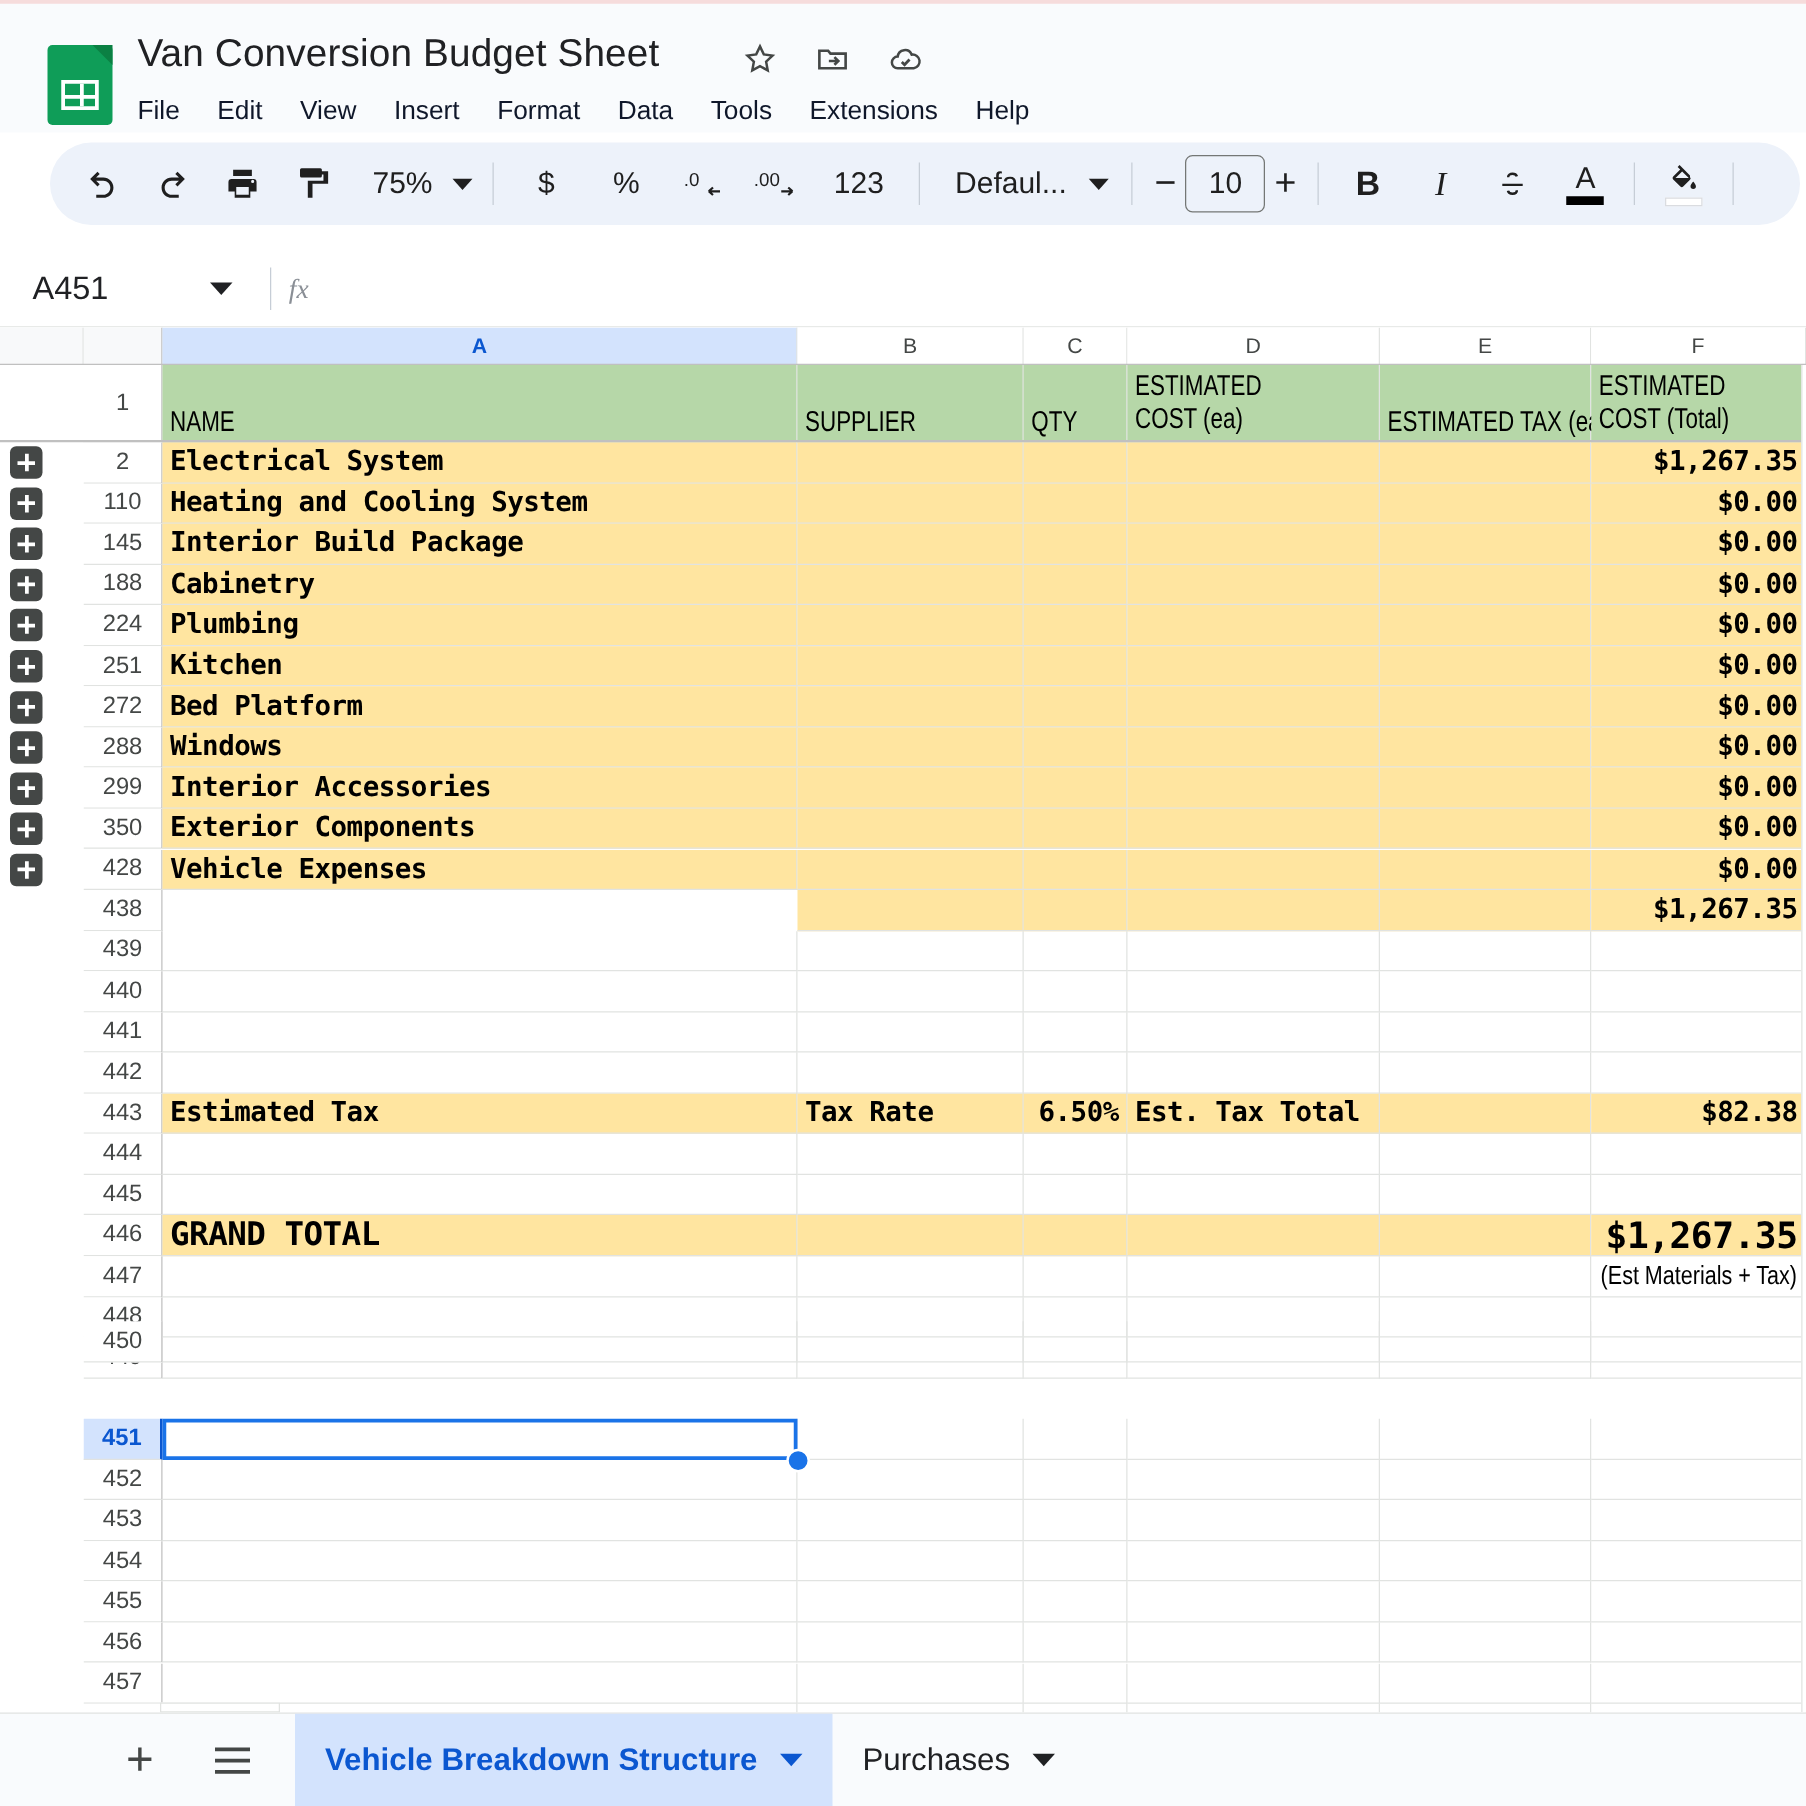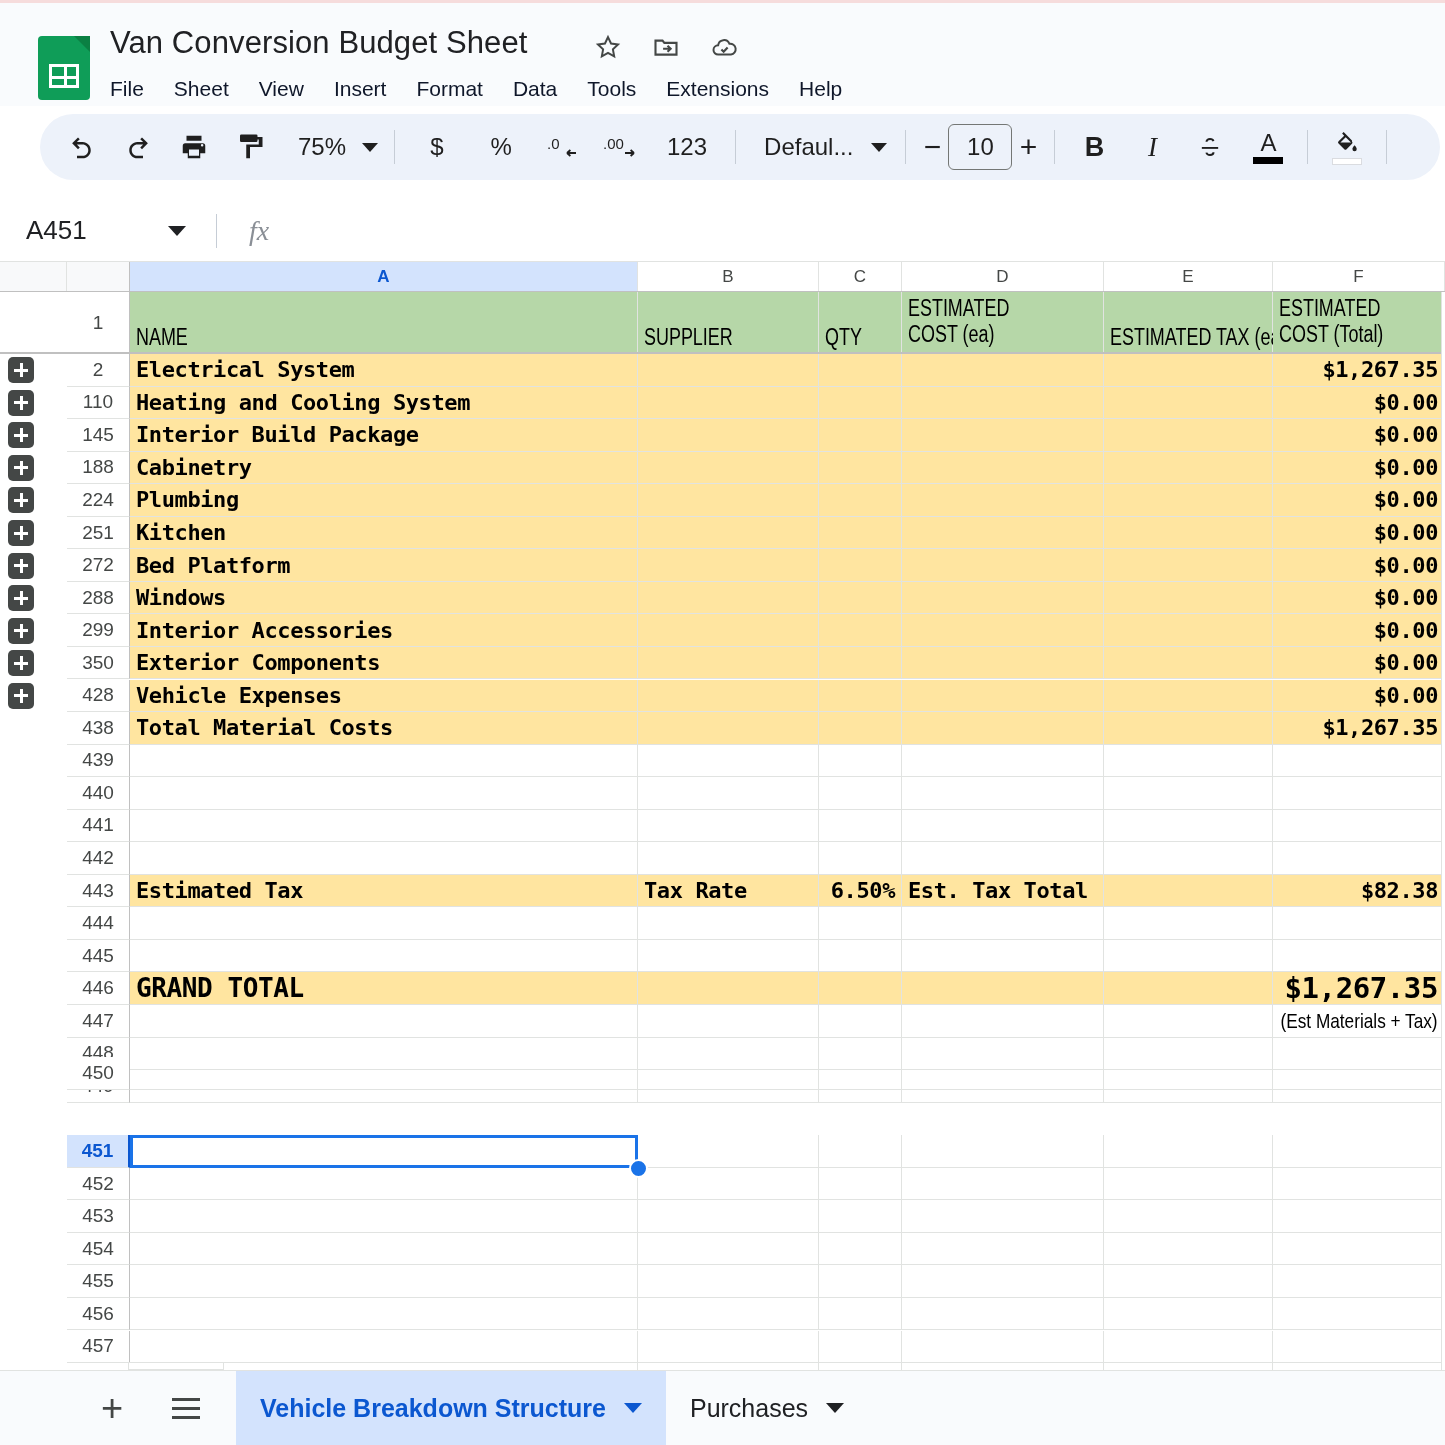--- a/index.html
+++ b/index.html
@@ -43,21 +43,21 @@
   .fsize{width:62px;height:44px;border:1px solid #747775;border-radius:6px;display:flex;align-items:center;justify-content:center;font-size:24px;color:#1f1f1f;background:#edf2fa;cursor:text;}
   .minus,.plus{font-size:30px;color:#1f1f1f;width:32px;text-align:center;cursor:pointer;line-height:1;}
   .bld{font-size:27px;font-weight:bold;}
   .itl{font-size:27px;font-style:italic;font-family:"Liberation Serif",serif;}
 
   
   .fbar{position:absolute;left:0;top:200px;width:1445px;height:62px;background:#fff;border-bottom:1px solid #e1e3e1;box-sizing:border-box;display:flex;align-items:center;}
   .namebox{margin-left:26px;width:150px;font-size:26px;color:#202124;cursor:text;}
   .nb-caret{width:0;height:0;border-left:9px solid transparent;border-right:9px solid transparent;border-top:10px solid #202124;margin-left:-8px;cursor:pointer;}
   .fsep{width:1px;height:34px;background:#c6cdd6;margin-left:30px;}
-  .fx{margin-left:32px;font-size:28px;color:#8a8f96;font-style:italic;font-family:"Liberation Serif",serif;}
+  .fx{margin-left:14px;font-size:22px;color:#8a8f96;font-style:italic;font-family:"Liberation Serif",serif;}
   .finput{flex:1;height:40px;margin-left:20px;cursor:text;}
 
   
   .gridzone{position:absolute;left:0;top:262px;width:1445px;height:1108px;background:#fff;overflow:hidden;}
   .ghead{position:relative;height:30px;background:#fff;}
   .corner-gutter{position:absolute;left:0;top:0;width:67px;height:30px;background:#f8f9fa;border-right:1px solid #e1e3e1;box-sizing:border-box;}
   .corner-rows{position:absolute;left:67px;top:0;width:63px;height:30px;background:#f8f9fa;border-right:1px solid #c0c0c0;box-sizing:border-box;}
   .colh{position:absolute;top:0;height:30px;border-right:1px solid #e1e3e1;box-sizing:border-box;
         display:flex;align-items:center;justify-content:center;font-size:17px;color:#444746;background:#fff;cursor:pointer;}
   .colh.sel{background:#d3e3fd;color:#0b57d0;font-weight:bold;}
@@ -132,21 +132,21 @@
       <div class="ticon">
         <svg viewBox="0 0 24 24">
             <path fill="none" stroke="#444746" stroke-width="1.7" d="M7 18.5a4 4 0 010-8 5 5 0 019.6-1.3A3.6 3.6 0 0118 18.5z"></path>
             <path fill="none" stroke="#444746" stroke-width="1.9" d="M9.8 14.2l1.9 1.9 3.4-3.6"></path>
           </svg>
       </div>
     </div>
 
     <div class="menubar">
       <div class="menu-item">File</div>
-      <div class="menu-item">Sheet</div>
+      <div class="menu-item">Edit</div>
       <div class="menu-item">View</div>
       <div class="menu-item">Insert</div>
       <div class="menu-item">Format</div>
       <div class="menu-item">Data</div>
       <div class="menu-item">Tools</div>
       <div class="menu-item">Extensions</div>
       <div class="menu-item">Help</div>
     </div>
   </div>
 
@@ -465,23 +465,20 @@
             <div class="cell colC yellow num"></div>
             <div class="cell colD yellow"></div>
             <div class="cell colE yellow"></div>
             <div class="cell colF yellow num">
               <span class="mono">$0.00</span>
             </div>
           </div>
           <div class="row" style="top: 420.05px; height: 32.55px;">
             <div class="gutter"></div>
             <div class="rowh">438</div>
-            <div class="cell colA yellow">
-              <span class="mono">Total Material Costs</span>
-            </div>
             <div class="cell colB yellow"></div>
             <div class="cell colC yellow num"></div>
             <div class="cell colD yellow"></div>
             <div class="cell colE yellow"></div>
             <div class="cell colF yellow num">
               <span class="mono">$1,267.35</span>
             </div>
           </div>
           <div class="row" style="top: 452.6px; height: 32.55px;">
             <div class="gutter"></div>

